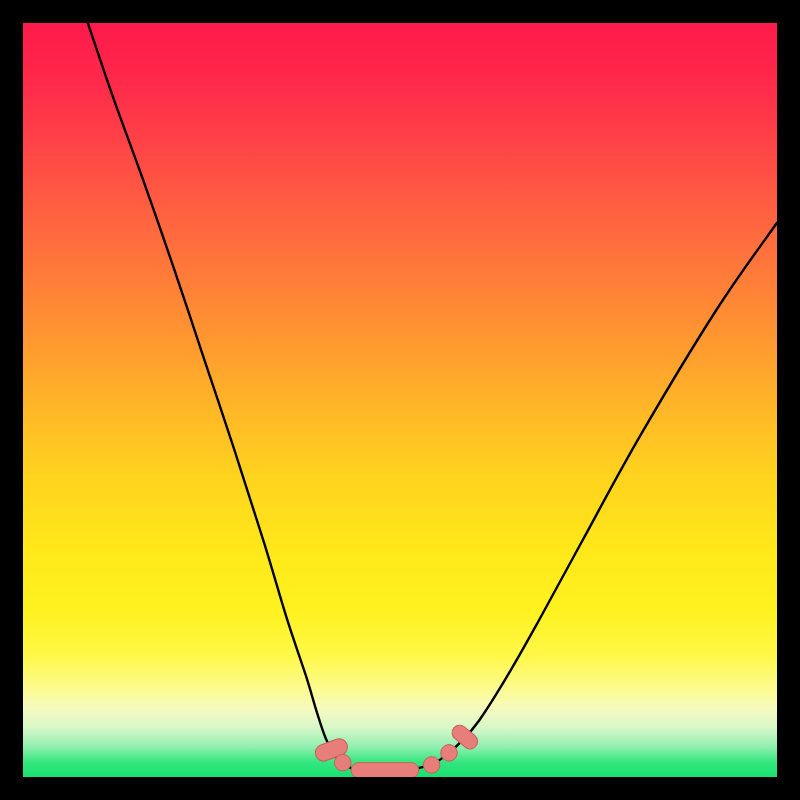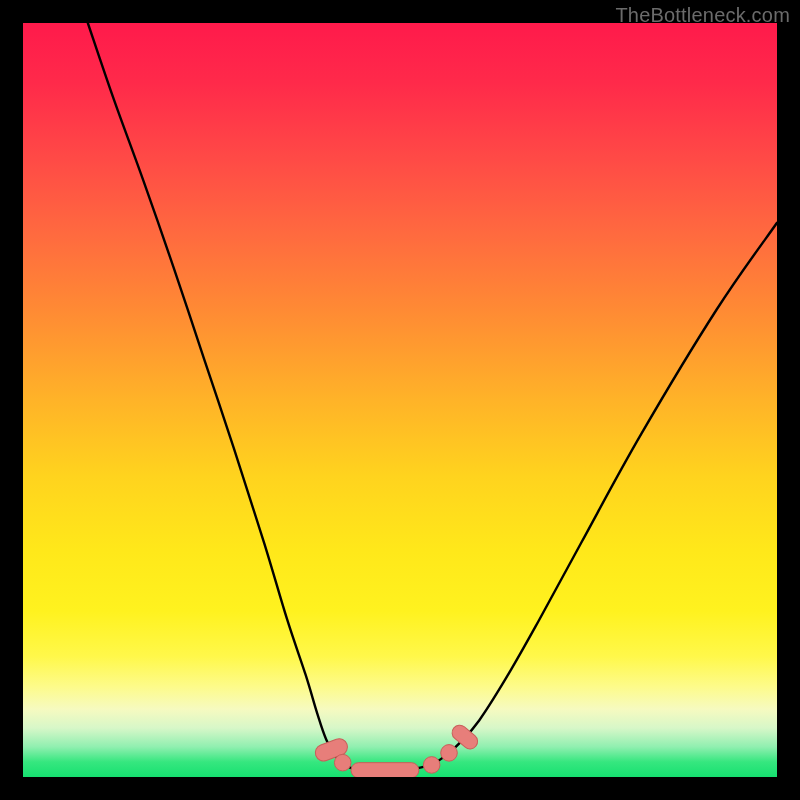--- a/index.html
+++ b/index.html
@@ -72,14 +72,13 @@
       <g id="markers">
           <rect x="-8.29" y="-16.59" width="16.59" height="33.18" rx="8.29" fill="#e77e7a" stroke="#c95f5a" stroke-width="1" transform="translate(308.39 726.86) rotate(70)"></rect>
           <circle cx="319.70" cy="739.67" r="8.29" fill="#e77e7a" stroke="#c95f5a" stroke-width="1"></circle>
           <rect x="-33.93" y="-7.54" width="67.86" height="15.08" rx="7.54" fill="#e77e7a" stroke="#c95f5a" stroke-width="1" transform="translate(361.92 747.21) rotate(0)"></rect>
           <circle cx="408.67" cy="741.94" r="8.29" fill="#e77e7a" stroke="#c95f5a" stroke-width="1"></circle>
           <circle cx="426.01" cy="729.87" r="8.29" fill="#e77e7a" stroke="#c95f5a" stroke-width="1"></circle>
           <rect x="-7.54" y="-14.33" width="15.08" height="28.65" rx="7.54" fill="#e77e7a" stroke="#c95f5a" stroke-width="1" transform="translate(441.84 714.04) rotate(-50)"></rect>
         </g>
     </svg>
   </div>
-  <div class="watermark">TheBottleneck.com</div>
 </div>
 
 </body></html>

